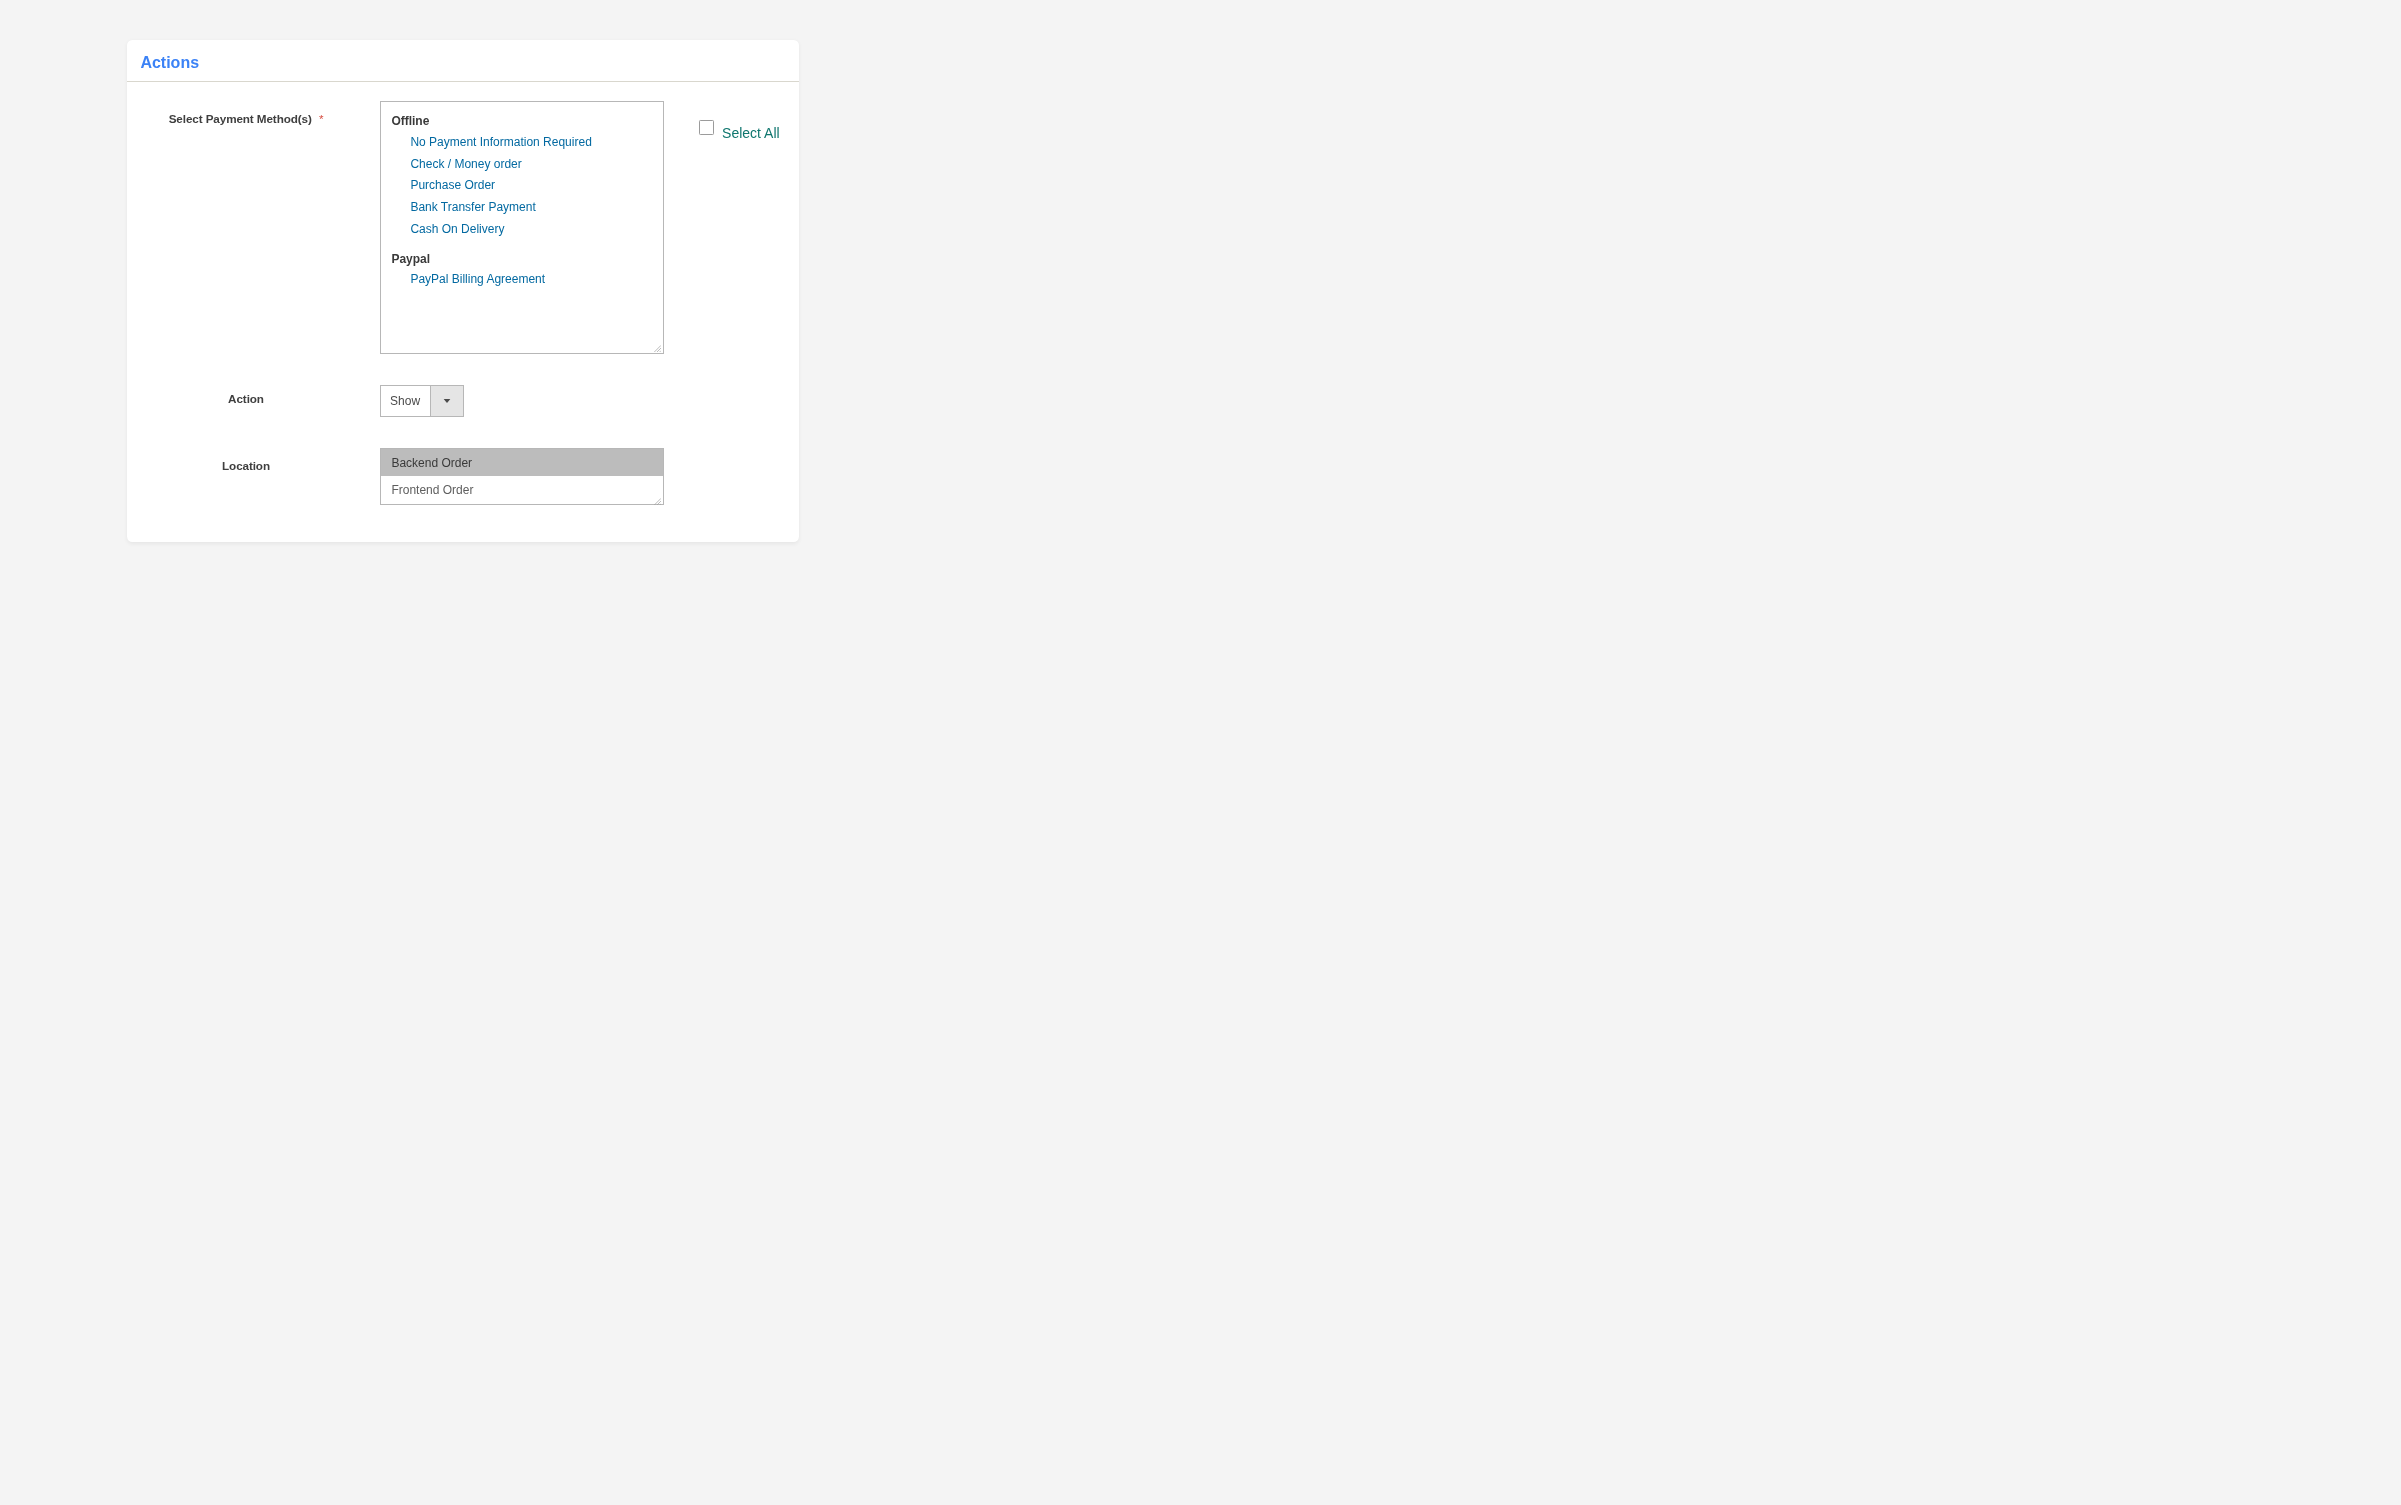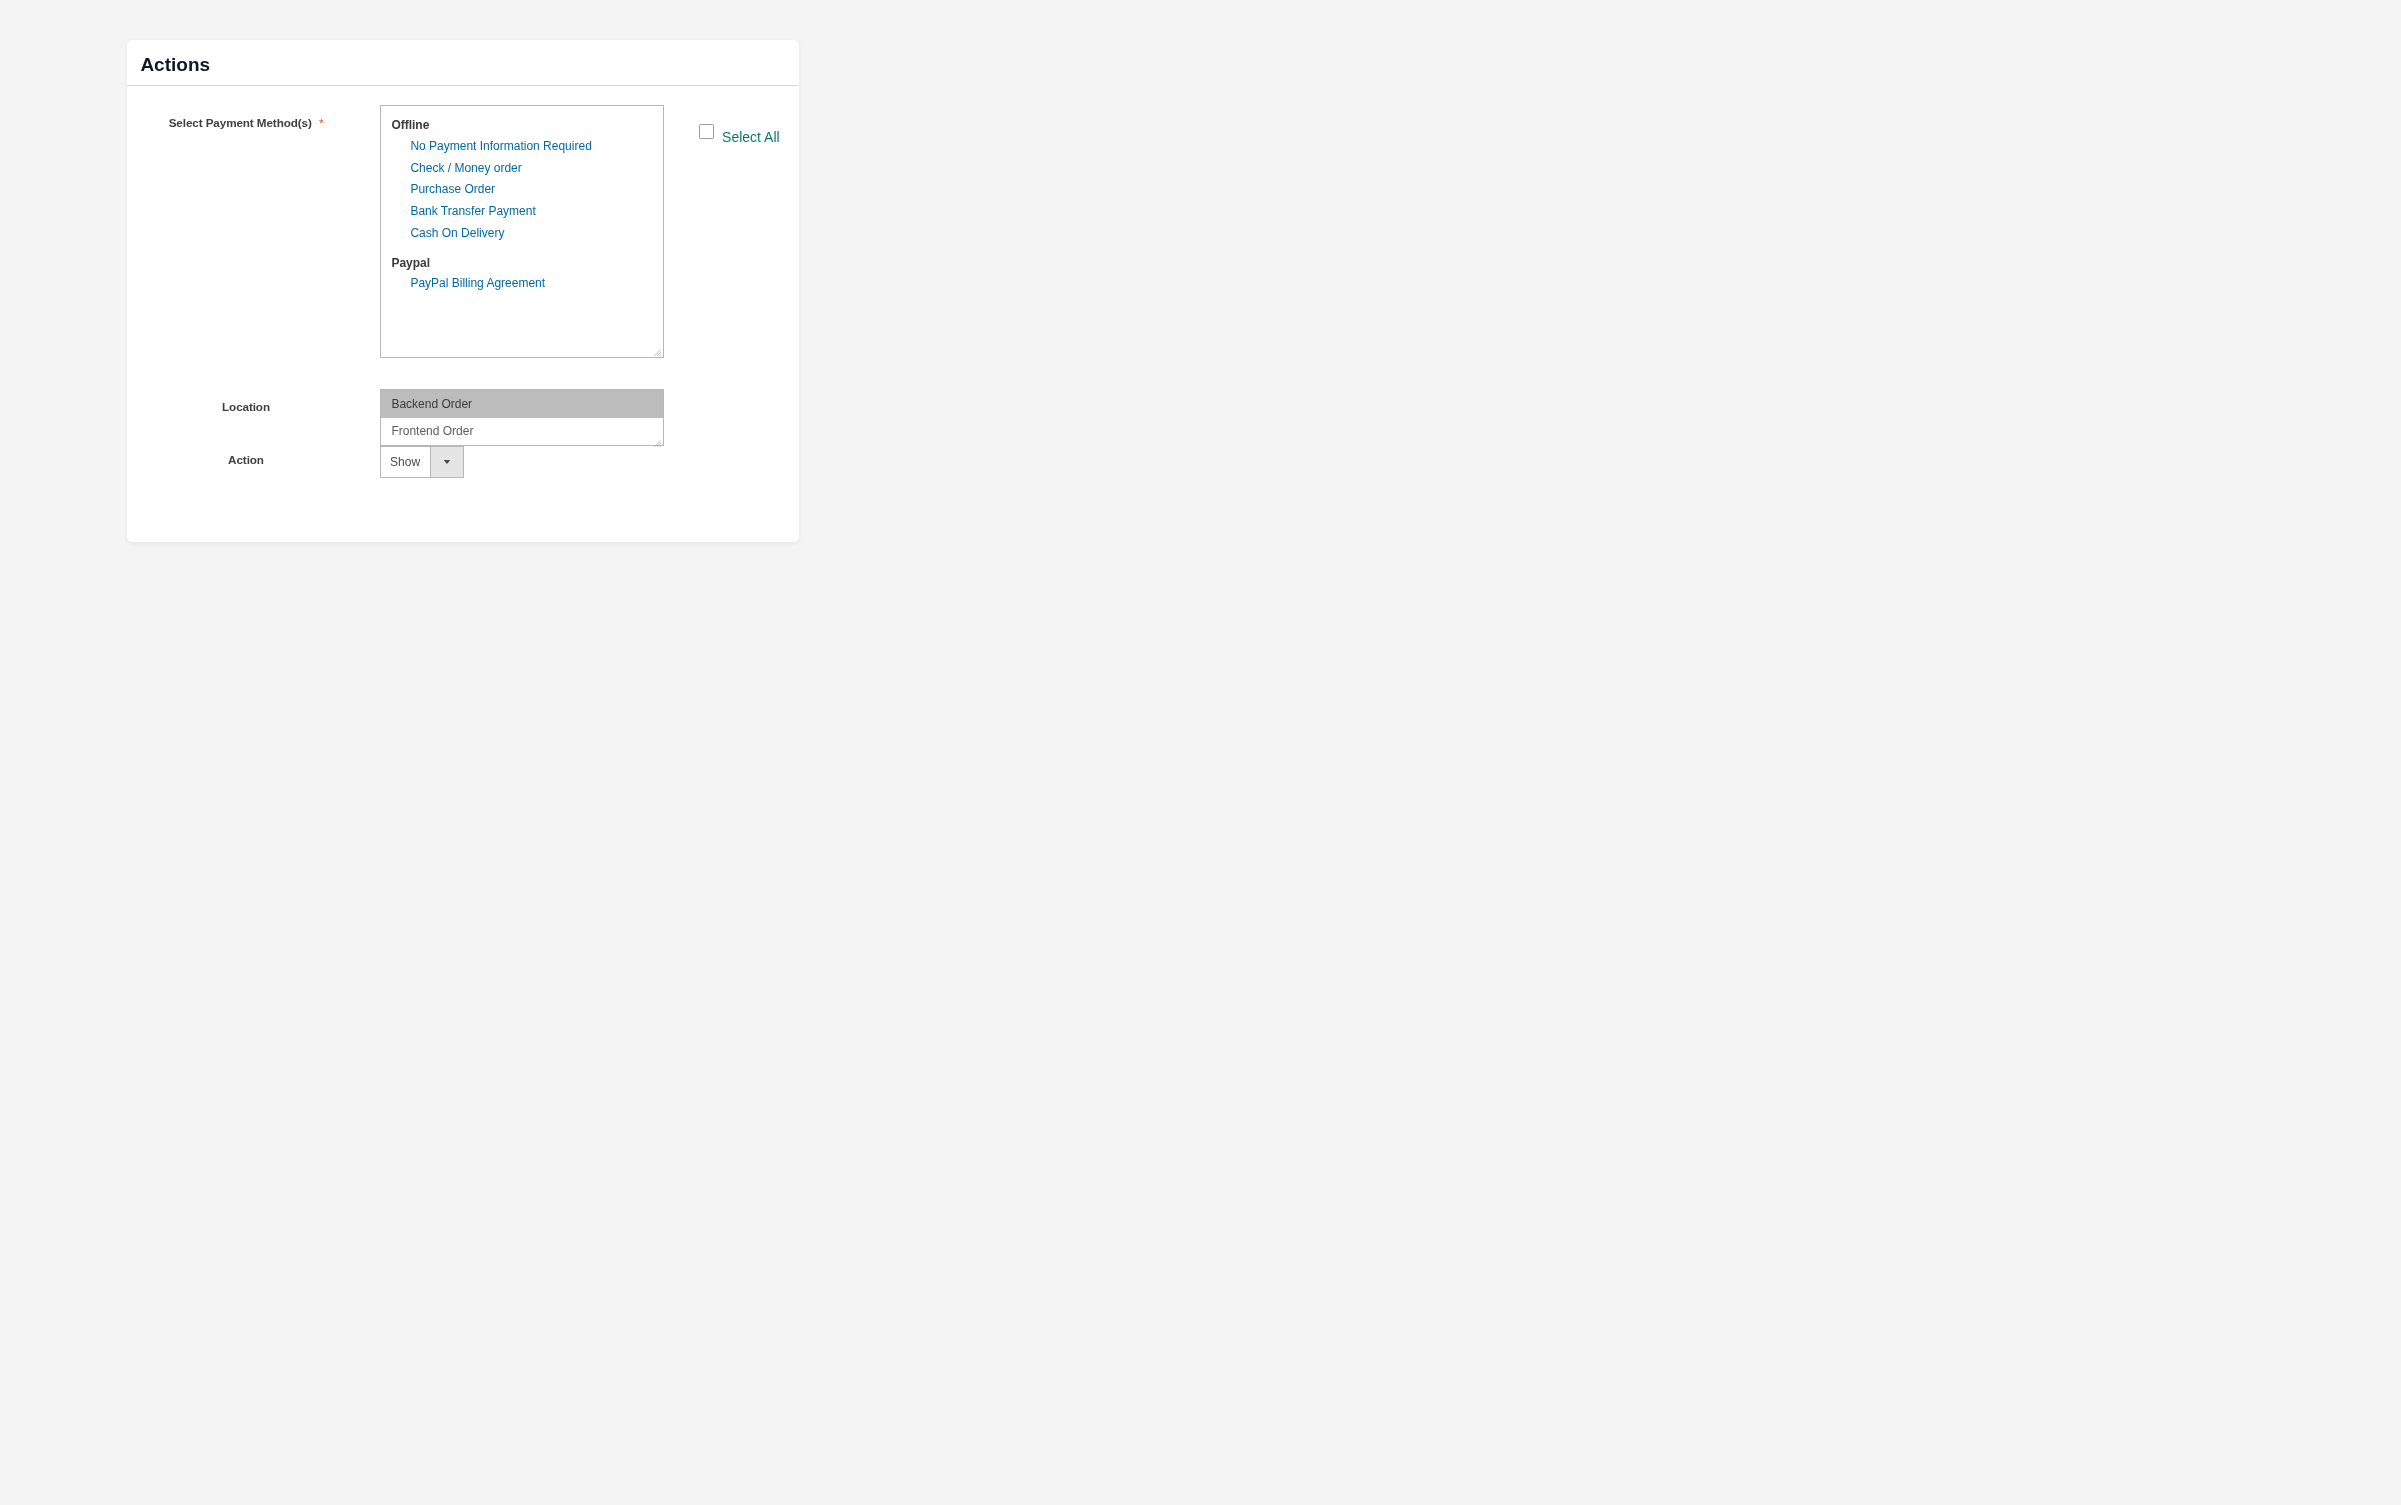--- a/index.html
+++ b/index.html
@@ -23,23 +23,23 @@
     border-radius: 5.4px;
     box-shadow: 0 1.3px 4px rgba(0,0,0,0.06);
     overflow: hidden;
   }
 
   .panel-header {
     padding: 14px 13.4px 9.4px 13.4px;
     border-bottom: 0.7px solid #d9d7ce;
   }
   .panel-title {
-    font-size: 19px;
+    font-size: 16px;
     font-weight: 600;
-    color: #0f172a;
+    color: #3b82f6;
   }
 
   .form-area {
     padding-top: 19px;
   }
 
   .field-row {
     display: flex;
     align-items: flex-start;
     margin-bottom: 31px;
@@ -210,47 +210,47 @@
             <svg viewBox="0 0 12 12">
                 <path d="M2 12 L12 2 M6 12 L12 6 M10 12 L12 10" stroke="#9a9a9a" stroke-width="1" fill="none"></path>
               </svg>
           </span>
         </div>
       </div>
 
       <div class="selall-col">
         <span class="chk"></span>
         <span class="selall-label">Select All</span>
+      </div>
+    </div>
+
+    <div class="field-row action-row">
+      <div class="label-col">Action</div>
+      <div class="control-col">
+        <div class="dd">
+          <span class="dd-val">Show</span>
+          <span class="dd-btn">
+            <svg viewBox="0 0 12 12">
+                <polygon points="1,3 11,3 6,9" fill="#4a4a4a"></polygon>
+              </svg>
+          </span>
+        </div>
       </div>
     </div>
 
     <div class="field-row loc-row" style="margin-bottom:0;">
       <div class="label-col">Location</div>
       <div class="control-col">
         <div class="loc-box">
           <div class="loc-item selected">Backend Order</div>
           <div class="loc-item">Frontend Order</div>
           <span class="loc-resize">
             <svg viewBox="0 0 12 12">
                 <path d="M2 12 L12 2 M6 12 L12 6 M10 12 L12 10" stroke="#9a9a9a" stroke-width="1" fill="none"></path>
               </svg>
           </span>
         </div>
       </div>
     </div>
 
-    <div class="field-row action-row">
-      <div class="label-col">Action</div>
-      <div class="control-col">
-        <div class="dd">
-          <span class="dd-val">Show</span>
-          <span class="dd-btn">
-            <svg viewBox="0 0 12 12">
-                <polygon points="1,3 11,3 6,9" fill="#4a4a4a"></polygon>
-              </svg>
-          </span>
-        </div>
-      </div>
-    </div>
-
   </div>
 </div>
 
 
 </body></html>

